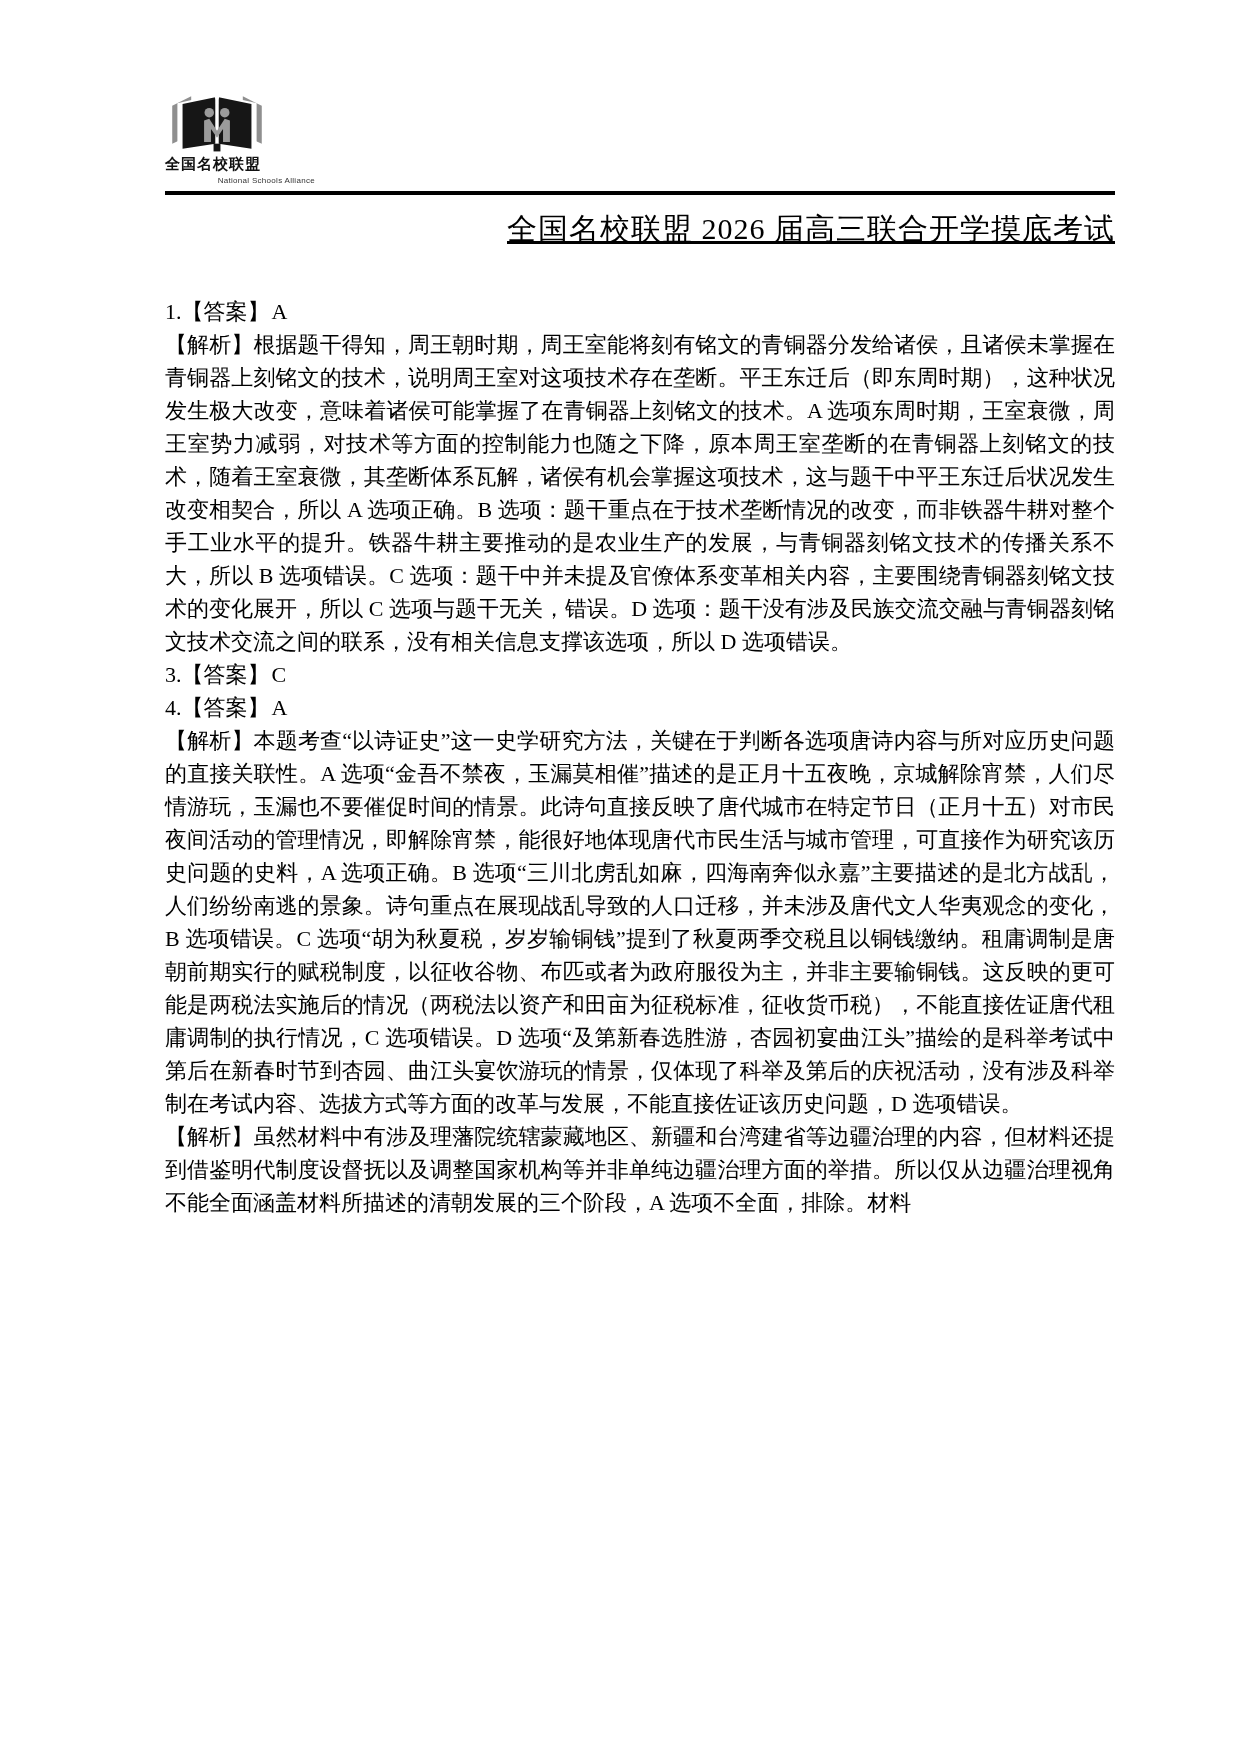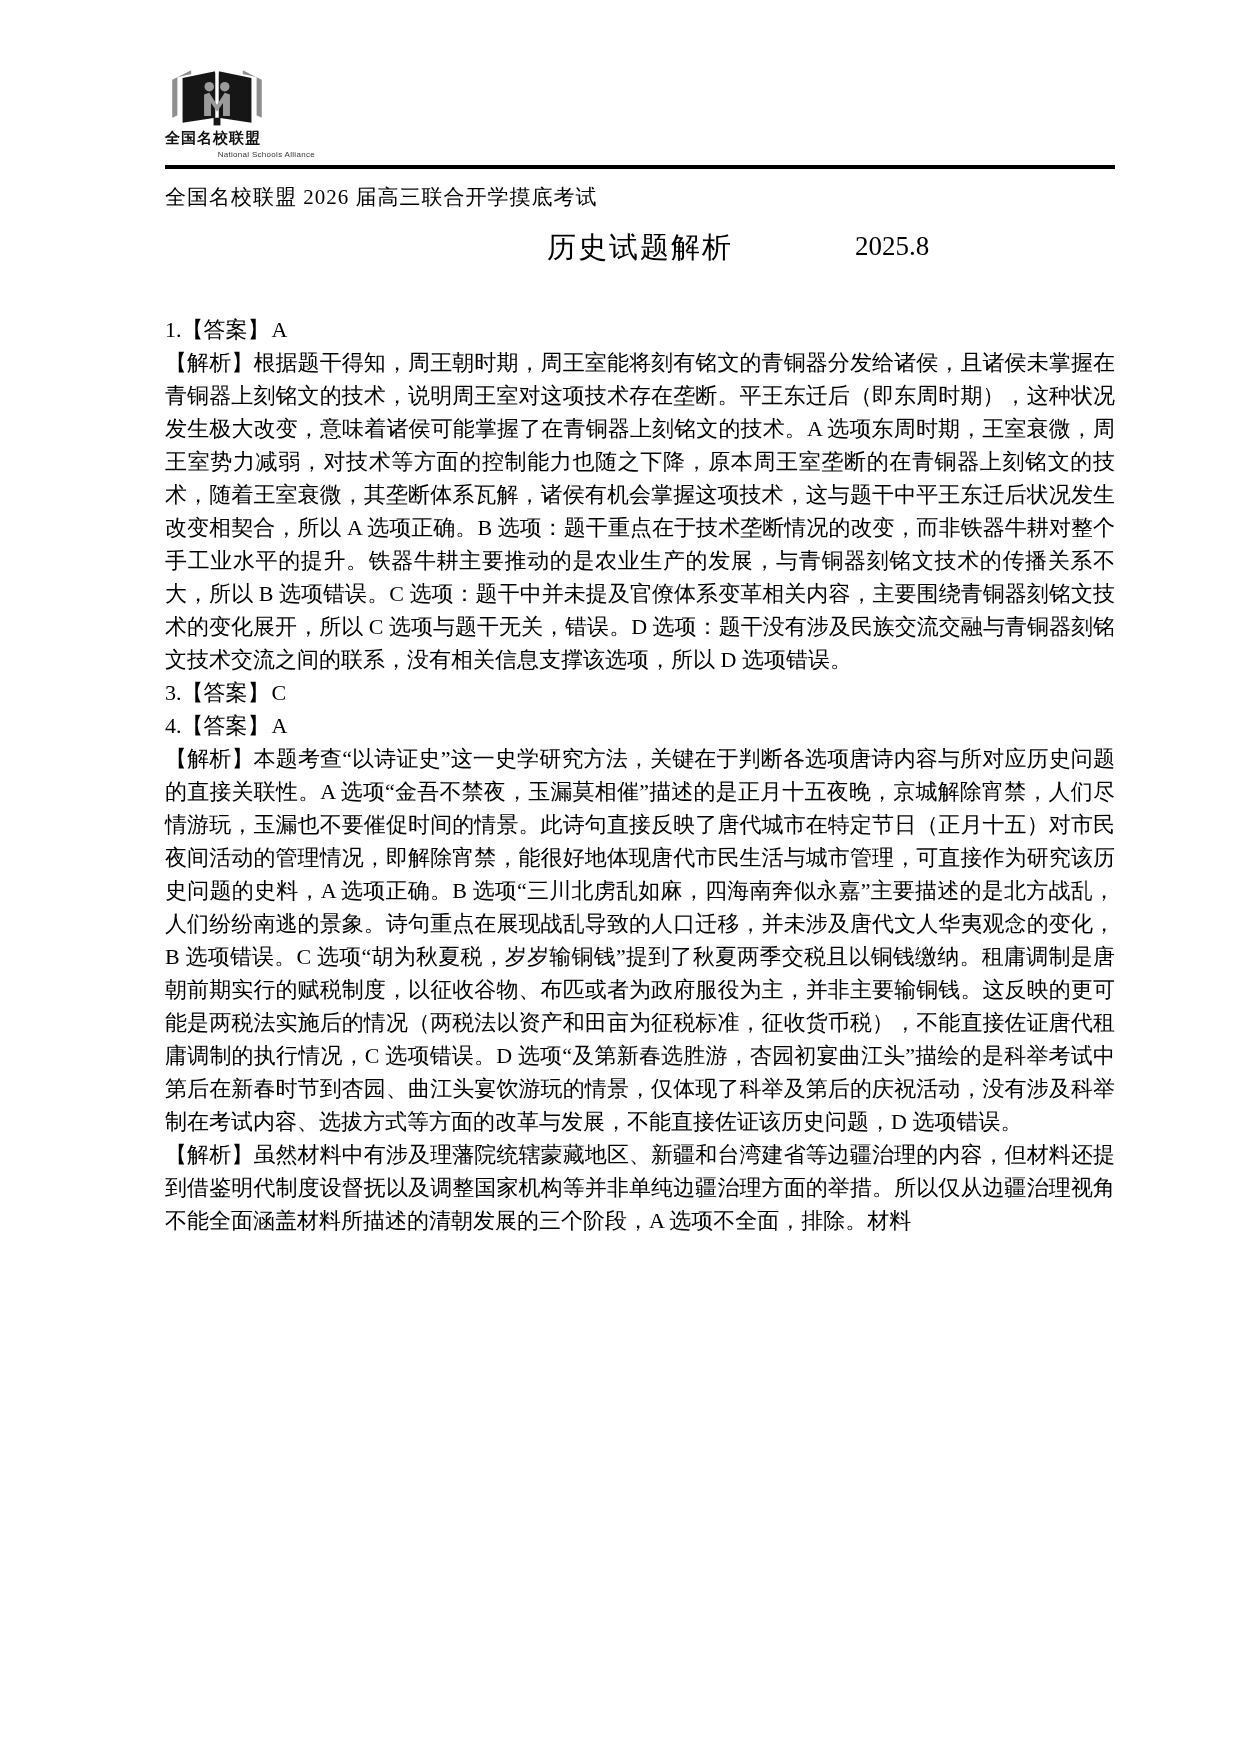--- a/index.html
+++ b/index.html
@@ -6,42 +6,42 @@
   body{
     width:1241px;height:1754px;
     font-family:"Liberation Serif","DejaVu Serif",serif;
     color:#000;
     position:relative;
     overflow:hidden;
   }
   .page{
     box-sizing:border-box;
     width:1241px;height:1754px;
-    padding:66px 126px 0 165px;
+    padding:92px 126px 0 165px;
   }
   
   .logo{width:150px;}
   .logo-icon{display:block;margin-left:4px;}
   .logo-cn{
     font-family:"Liberation Sans","DejaVu Sans",sans-serif;
     font-weight:bold;font-size:15px;letter-spacing:1px;color:#111;
     margin-top:1px;
   }
   .logo-en{
     font-family:"Liberation Sans","DejaVu Sans",sans-serif;
     font-size:8px;color:#333;letter-spacing:0.3px;margin-top:2px;text-align:right;
   }
   .divider{
     width:950px;height:4px;background:#000;margin-top:6px;
   }
   
   .title{
     margin:14px 0 0 0;
-    font-size:21px;font-weight:normal;
-    text-align:left;letter-spacing:1px;
+    font-size:30px;font-weight:normal;
+    text-align:right;letter-spacing:1px;text-decoration:underline;
   }
   .subtitle-row{
     position:relative;margin-top:17px;height:40px;
   }
   .subtitle{
     margin:0;font-size:29px;font-weight:normal;
     text-align:center;letter-spacing:2px;
   }
   .date{
     position:absolute;left:690px;top:3px;font-size:27px;
@@ -82,24 +82,20 @@
         <rect x="51" y="60" width="8" height="9" fill="#161616"></rect>
       </svg>
       <div class="logo-cn">全国名校联盟</div>
       <div class="logo-en">National Schools Alliance</div>
     </div>
     <div class="divider"></div>
   </header>
 
   <h1 class="title">全国名校联盟 2026 届高三联合开学摸底考试</h1>
 
-  <div class="subtitle-row">
-    <h2 class="subtitle">历史试题解析</h2>
-    <span class="date">2025.8</span>
-  </div>
 
   <main class="answers">
 
     <section class="answer-item">
       <div class="answer-line">
         <span>1.</span><span>【答案】</span><span class="answer-letter">A</span>
       </div>
       <p class="analysis">【解析】根据题干得知，周王朝时期，周王室能将刻有铭文的青铜器分发给诸侯，且诸侯未掌握在青铜器上刻铭文的技术，说明周王室对这项技术存在垄断。平王东迁后（即东周时期），这种状况发生极大改变，意味着诸侯可能掌握了在青铜器上刻铭文的技术。A 选项东周时期，王室衰微，周王室势力减弱，对技术等方面的控制能力也随之下降，原本周王室垄断的在青铜器上刻铭文的技术，随着王室衰微，其垄断体系瓦解，诸侯有机会掌握这项技术，这与题干中平王东迁后状况发生改变相契合，所以 A 选项正确。B 选项：题干重点在于技术垄断情况的改变，而非铁器牛耕对整个手工业水平的提升。铁器牛耕主要推动的是农业生产的发展，与青铜器刻铭文技术的传播关系不大，所以 B 选项错误。C 选项：题干中并未提及官僚体系变革相关内容，主要围绕青铜器刻铭文技术的变化展开，所以 C 选项与题干无关，错误。D 选项：题干没有涉及民族交流交融与青铜器刻铭文技术交流之间的联系，没有相关信息支撑该选项，所以 D 选项错误。</p>
     </section>
 

